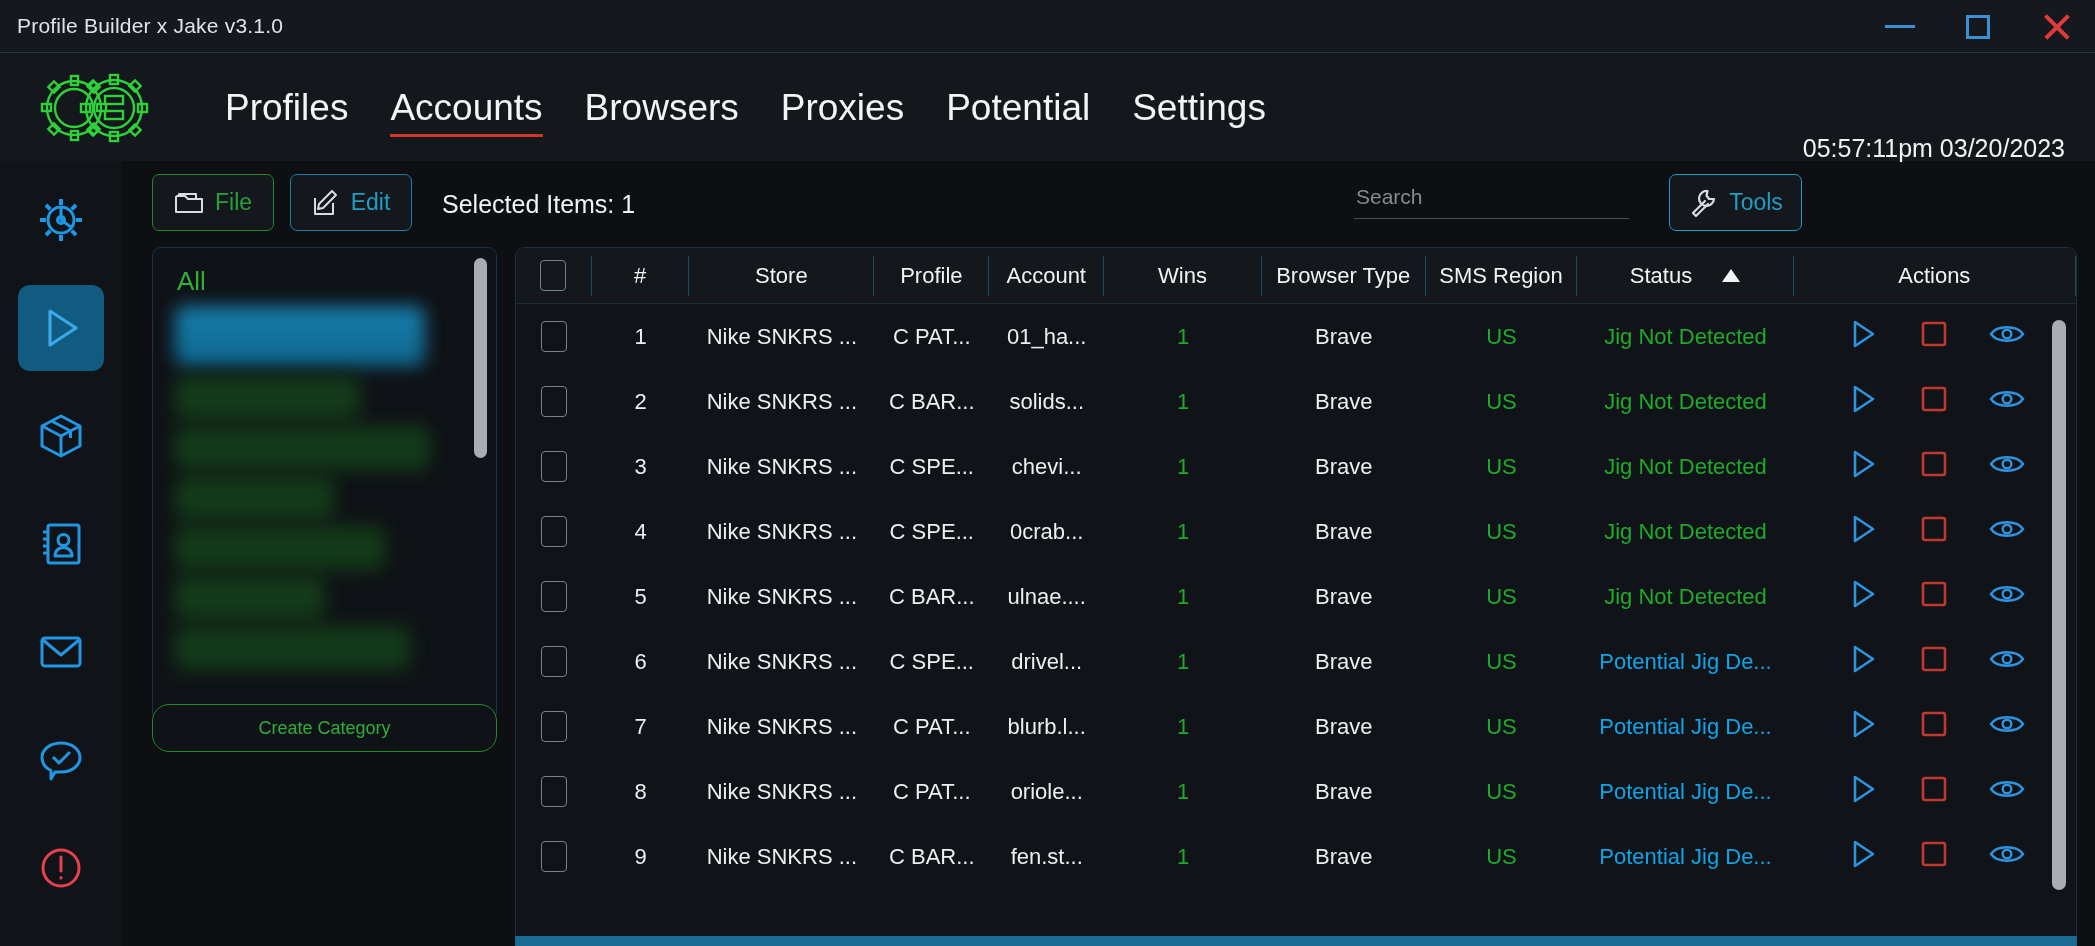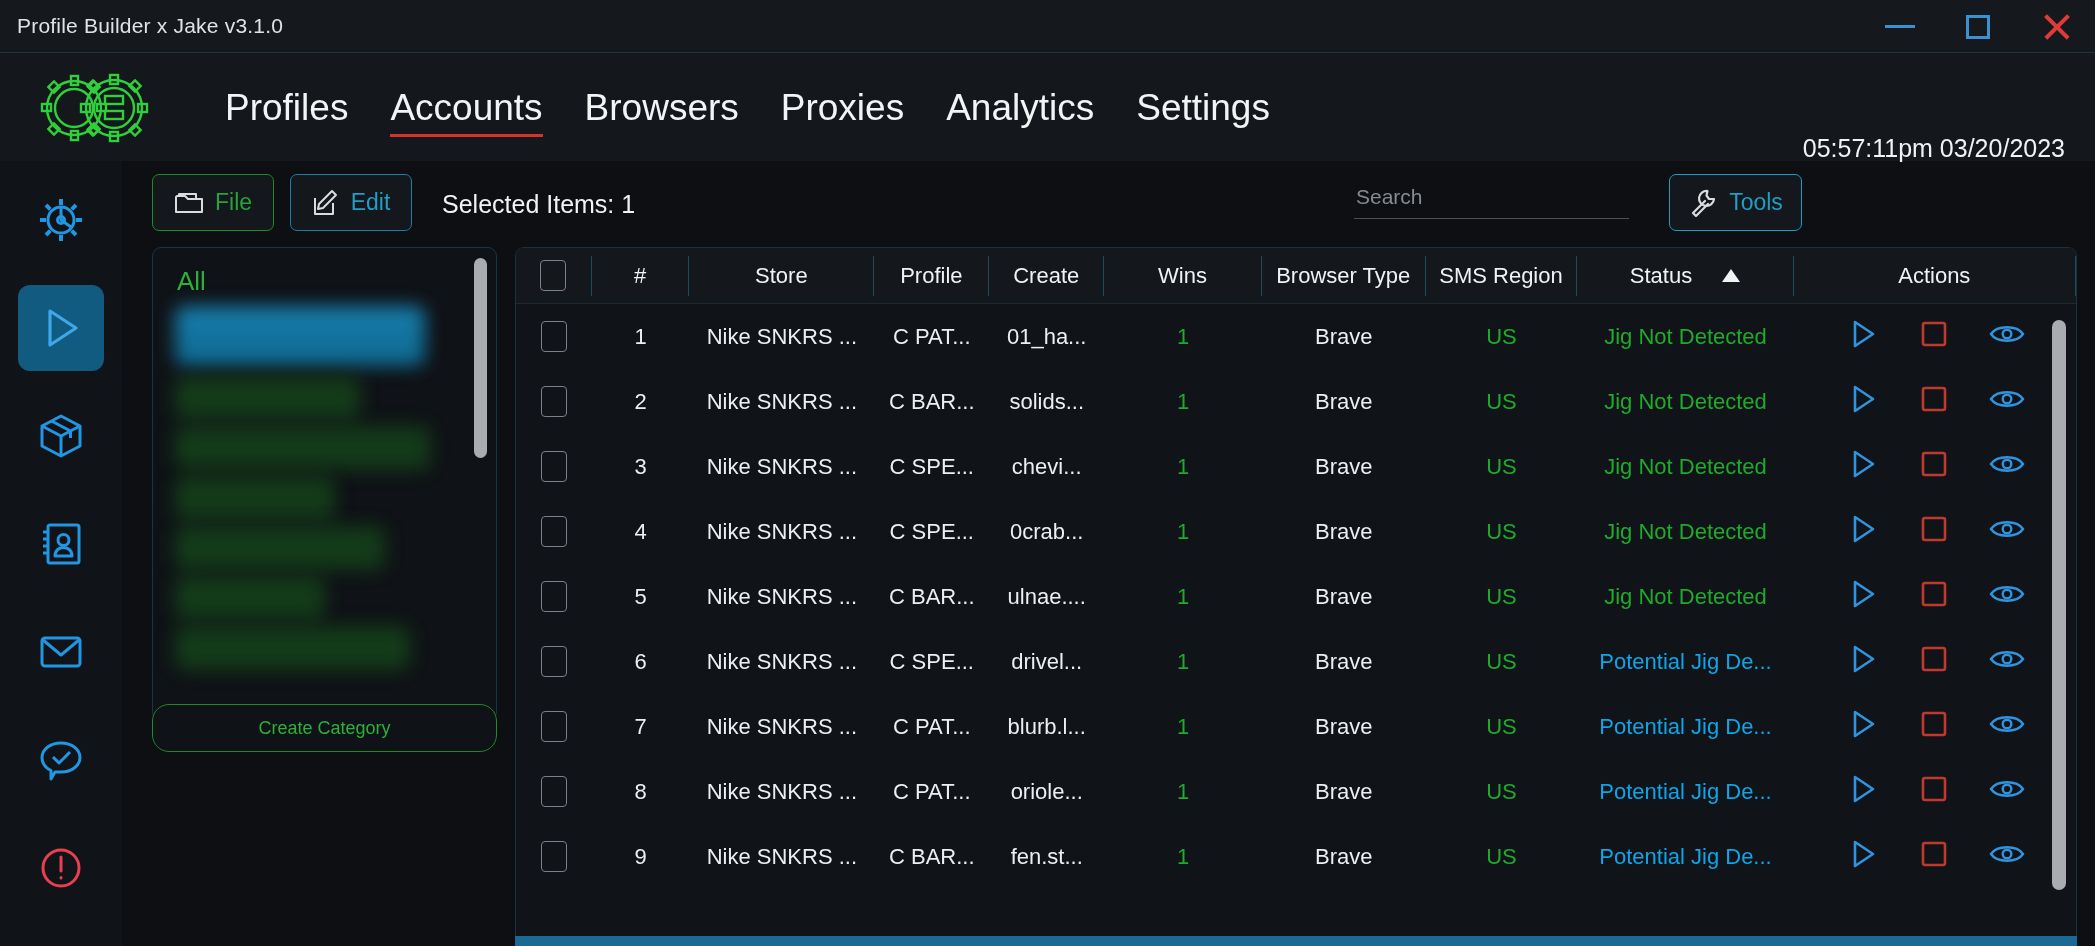--- a/index.html
+++ b/index.html
@@ -226,21 +226,21 @@
           <rect x="77" y="48" width="18" height="8"></rect>
         </g>
       </svg>
     </div>
 
     <div class="nav">
       <div class="nav-item">Profiles</div>
       <div class="nav-item active">Accounts</div>
       <div class="nav-item">Browsers</div>
       <div class="nav-item">Proxies</div>
-      <div class="nav-item">Analytics</div>
+      <div class="nav-item">Potential</div>
       <div class="nav-item">Settings</div>
     </div>
 
     <div class="datetime">05:57:11pm 03/20/2023</div>
   </div>
 
   <div class="rail">
     <div class="rail-btn">
       <svg width="52" height="52" viewBox="0 0 52 52">
         <g fill="none" stroke="#2196e3" stroke-width="3">
@@ -366,21 +366,21 @@
 
   <div class="tablewrap">
 
     <div class="thead">
       <div class="th c-chk">
         <span class="chk"></span>
       </div>
       <div class="th c-num">#</div>
       <div class="th c-store">Store</div>
       <div class="th c-prof">Profile</div>
-      <div class="th c-acct">Create</div>
+      <div class="th c-acct">Account</div>
       <div class="th c-wins">Wins</div>
       <div class="th c-btype">Browser Type</div>
       <div class="th c-sms">SMS Region</div>
       <div class="th c-status">
         <span>Status</span>
         <span class="sort-tri"></span>
       </div>
       <div class="th c-act">Actions</div>
       <div class="th c-tail"></div>
     </div>

